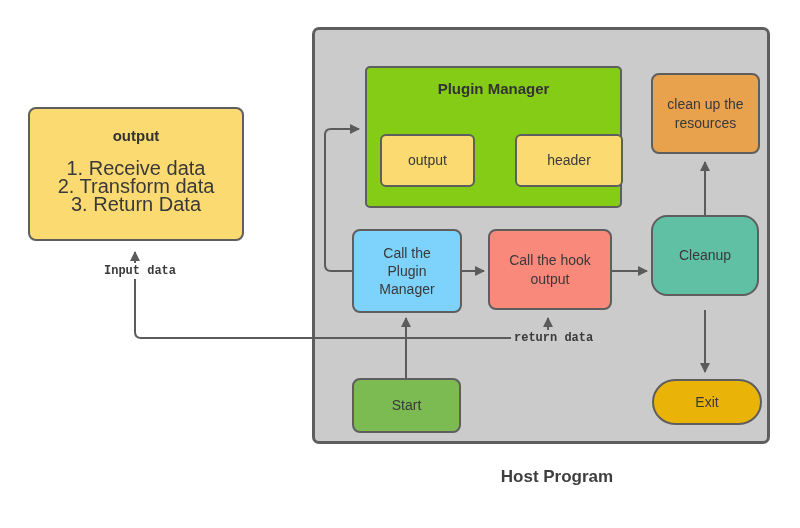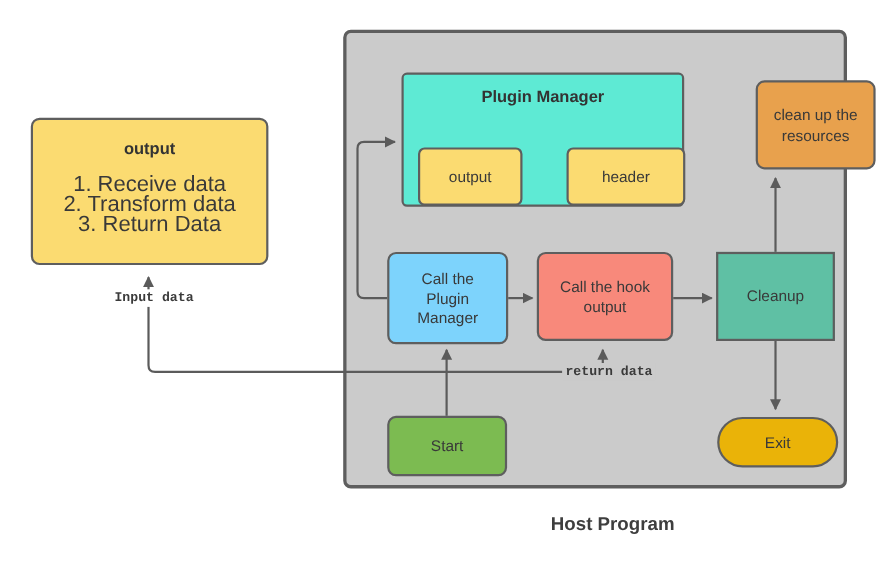--- a/index.html
+++ b/index.html
@@ -51,22 +51,22 @@
     left: 462px; top: 467px;
     width: 190px;
     text-align: center;
     font-weight: bold;
     font-size: 17px;
     color: #3e3e3e;
     z-index: 4;
   }
   #plugin-manager {
     left: 365px; top: 66px;
-    width: 257px; height: 122px;
-    background: #5eead4;
+    width: 257px; height: 142px;
+    background: #84cc16;
     border-radius: 5px;
     align-items: flex-start;
     padding-top: 11px;
     font-weight: bold;
     font-size: 15px;
     color: #333333;
   }
   #pm-output {
     left: 380px; top: 134px;
     width: 95px; height: 53px;
@@ -107,32 +107,31 @@
   }
   #call-hook {
     left: 488px; top: 229px;
     width: 124px; height: 81px;
     background: #f8897b;
     border-radius: 8px;
     padding: 0 10px;
     align-items: center;
   }
   #cleanup {
-    left: 651px; top: 229px;
+    left: 651px; top: 215px;
     width: 108px; height: 81px;
     background: #5fc0a4;
-    border-radius: 0;
+    border-radius: 16px;
   }
   #cleanup-resources {
     left: 651px; top: 73px;
     width: 109px; height: 81px;
     background: #e8a14d;
     border-radius: 8px;
     padding: 0 8px;
-    margin-left: 36px;
   }
   #exit {
     left: 652px; top: 379px;
     width: 110px; height: 46px;
     background: #eab308;
     border-radius: 26px;
     justify-content: center;
   }
   #start {
     left: 352px; top: 378px;

